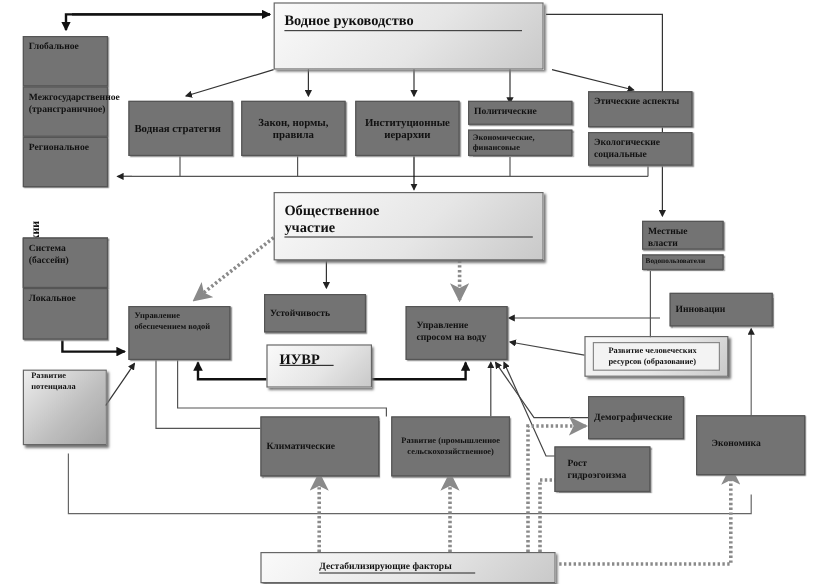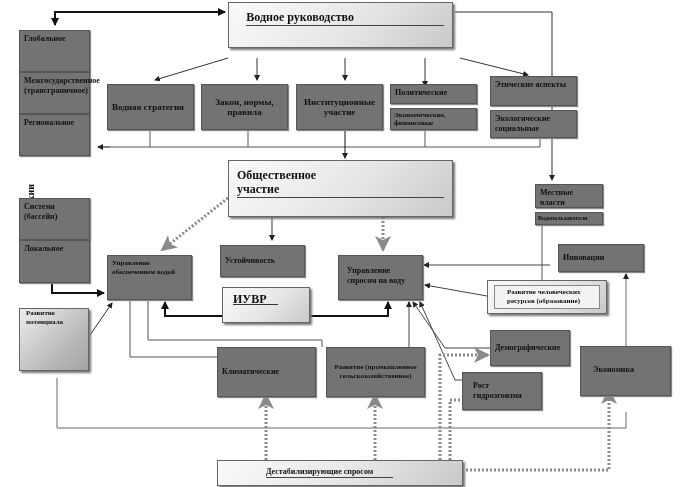--- a/index.html
+++ b/index.html
@@ -100,32 +100,32 @@
 
   <div class="side-label">Уровни иерархии</div>
 
   <div class="box" style="left:19px;top:30px;width:71px;height:42px;"><span>Глобальное</span></div>
   <div class="box" style="left:19px;top:72px;width:71px;height:42px;"><span>Межгосударственное (трансграничное)</span></div>
   <div class="box" style="left:19px;top:114px;width:71px;height:42px;"><span>Региональное</span></div>
   <div class="box" style="left:19px;top:156px;width:71px;height:42px;margin-top:42px;"><span>Национальное</span></div>
   <div class="box" style="left:19px;top:198px;width:71px;height:42px;"><span>Система (бассейн)</span></div>
   <div class="box" style="left:19px;top:240px;width:71px;height:43px;"><span>Локальное</span></div>
 
-  <div class="box grey hdr" style="left:228px;top:2px;width:225px;height:46px;text-align:right;">
+  <div class="box grey hdr" style="left:228px;top:2px;width:225px;height:56px;">
     <span class="u">Водное руководство</span>
   </div>
 
   <div class="box center" style="left:107px;top:84px;width:87px;height:46px;font-size:9px;">
       <span>Водная стратегия</span>
     </div>
   <div class="box center" style="left:201px;top:84px;width:87px;height:46px;font-size:9px;">
       <span>Закон, нормы, правила</span>
     </div>
   <div class="box center" style="left:296px;top:84px;width:87px;height:46px;font-size:9px;">
-      <span>Институционные участие</span>
+      <span>Институционные иерархии</span>
     </div>
   <div class="box" style="left:390px;top:84px;width:87px;height:20px;font-size:8px;"><span>Политические</span></div>
   <div class="box" style="left:390px;top:108px;width:87px;height:22px;font-size:7px;line-height:8px;padding:2px 3px;"><span>Экономические, финансовые</span></div>
   <div class="box" style="left:490px;top:76px;width:87px;height:30px;"><span>Этические аспекты</span></div>
   <div class="box" style="left:490px;top:110px;width:87px;height:28px;"><span>Экологические социальные</span></div>
 
   <div class="box grey hdr" style="left:228px;top:160px;width:225px;height:57px;">
     <span class="u">Общественное участие</span>
   </div>
 
@@ -164,16 +164,16 @@
 
   <div class="box center" style="left:490px;top:330px;width:80px;height:36px;">
       <span>Демографические</span>
     </div>
 
   <div class="box" style="left:462px;top:372px;width:80px;height:38px;padding:8px 10px;"><span>Рост гидроэгоизма</span></div>
 
   <div class="box" style="left:580px;top:346px;width:91px;height:50px;padding:18px 12px;"><span>Экономика</span></div>
 
   <div class="box grey" style="left:217px;top:460px;width:246px;height:26px;padding:6px 0 0 48px;">
-    <span style="display:inline-block;border-bottom:1px solid #444;padding-right:20px;">Дестабилизирующие спросом</span>
+    <span style="display:inline-block;border-bottom:1px solid #444;padding-right:20px;">Дестабилизирующие факторы</span>
   </div>
 
 </div>
 
 </body></html>

